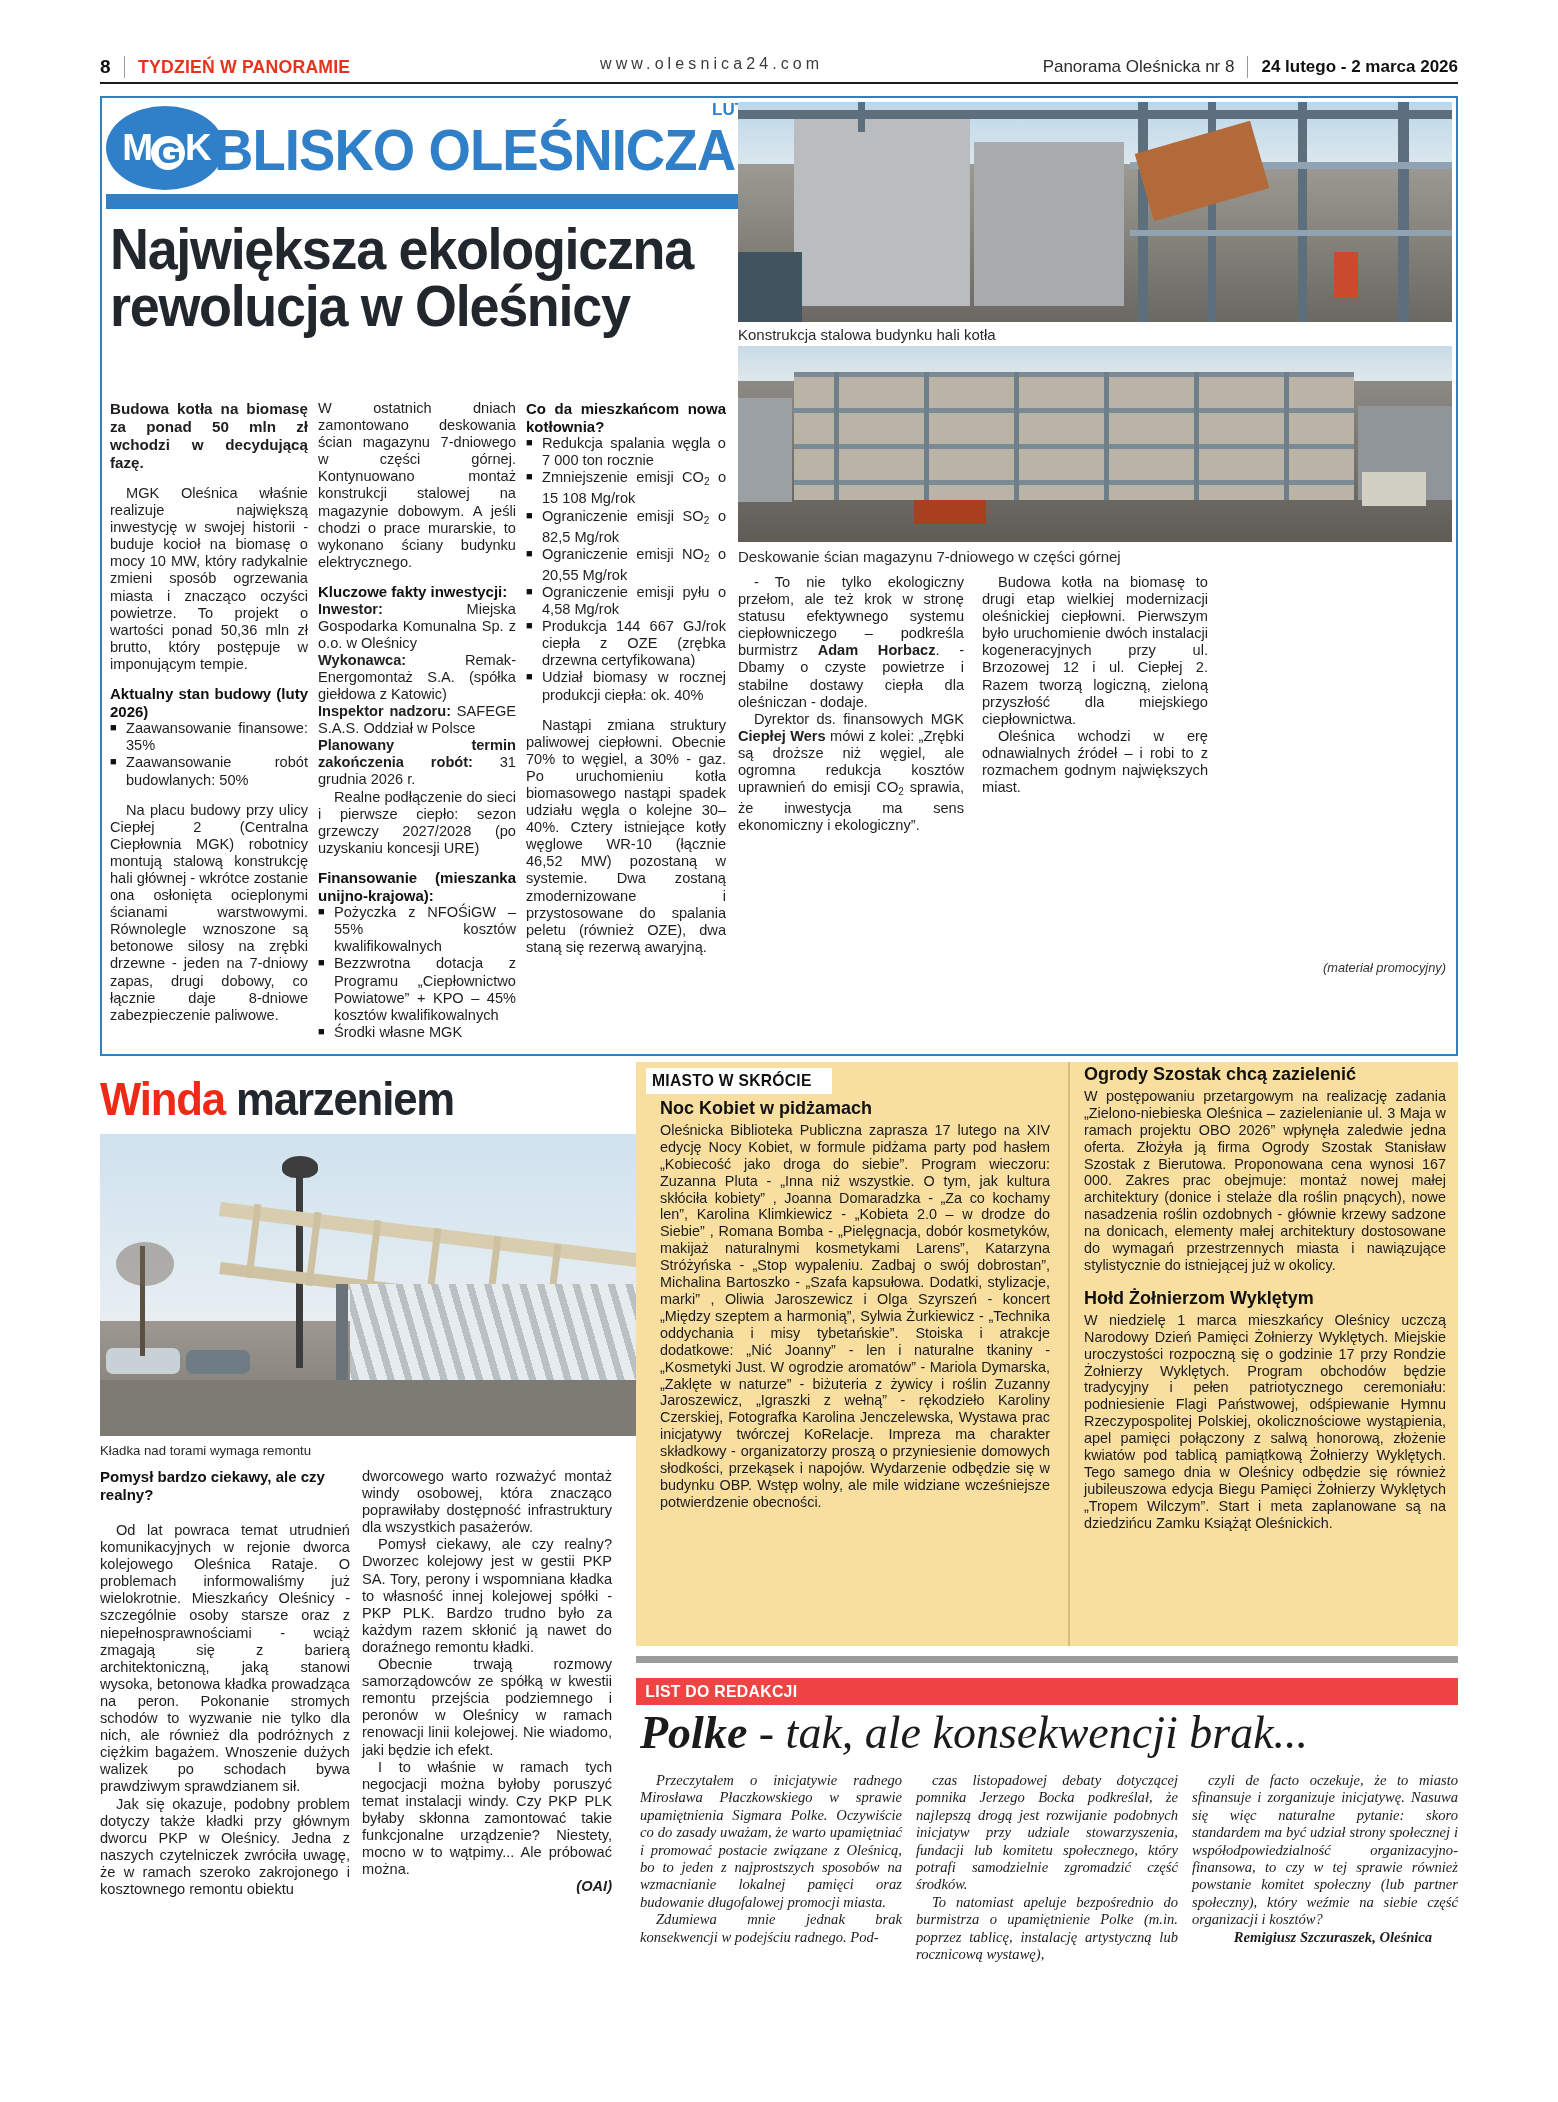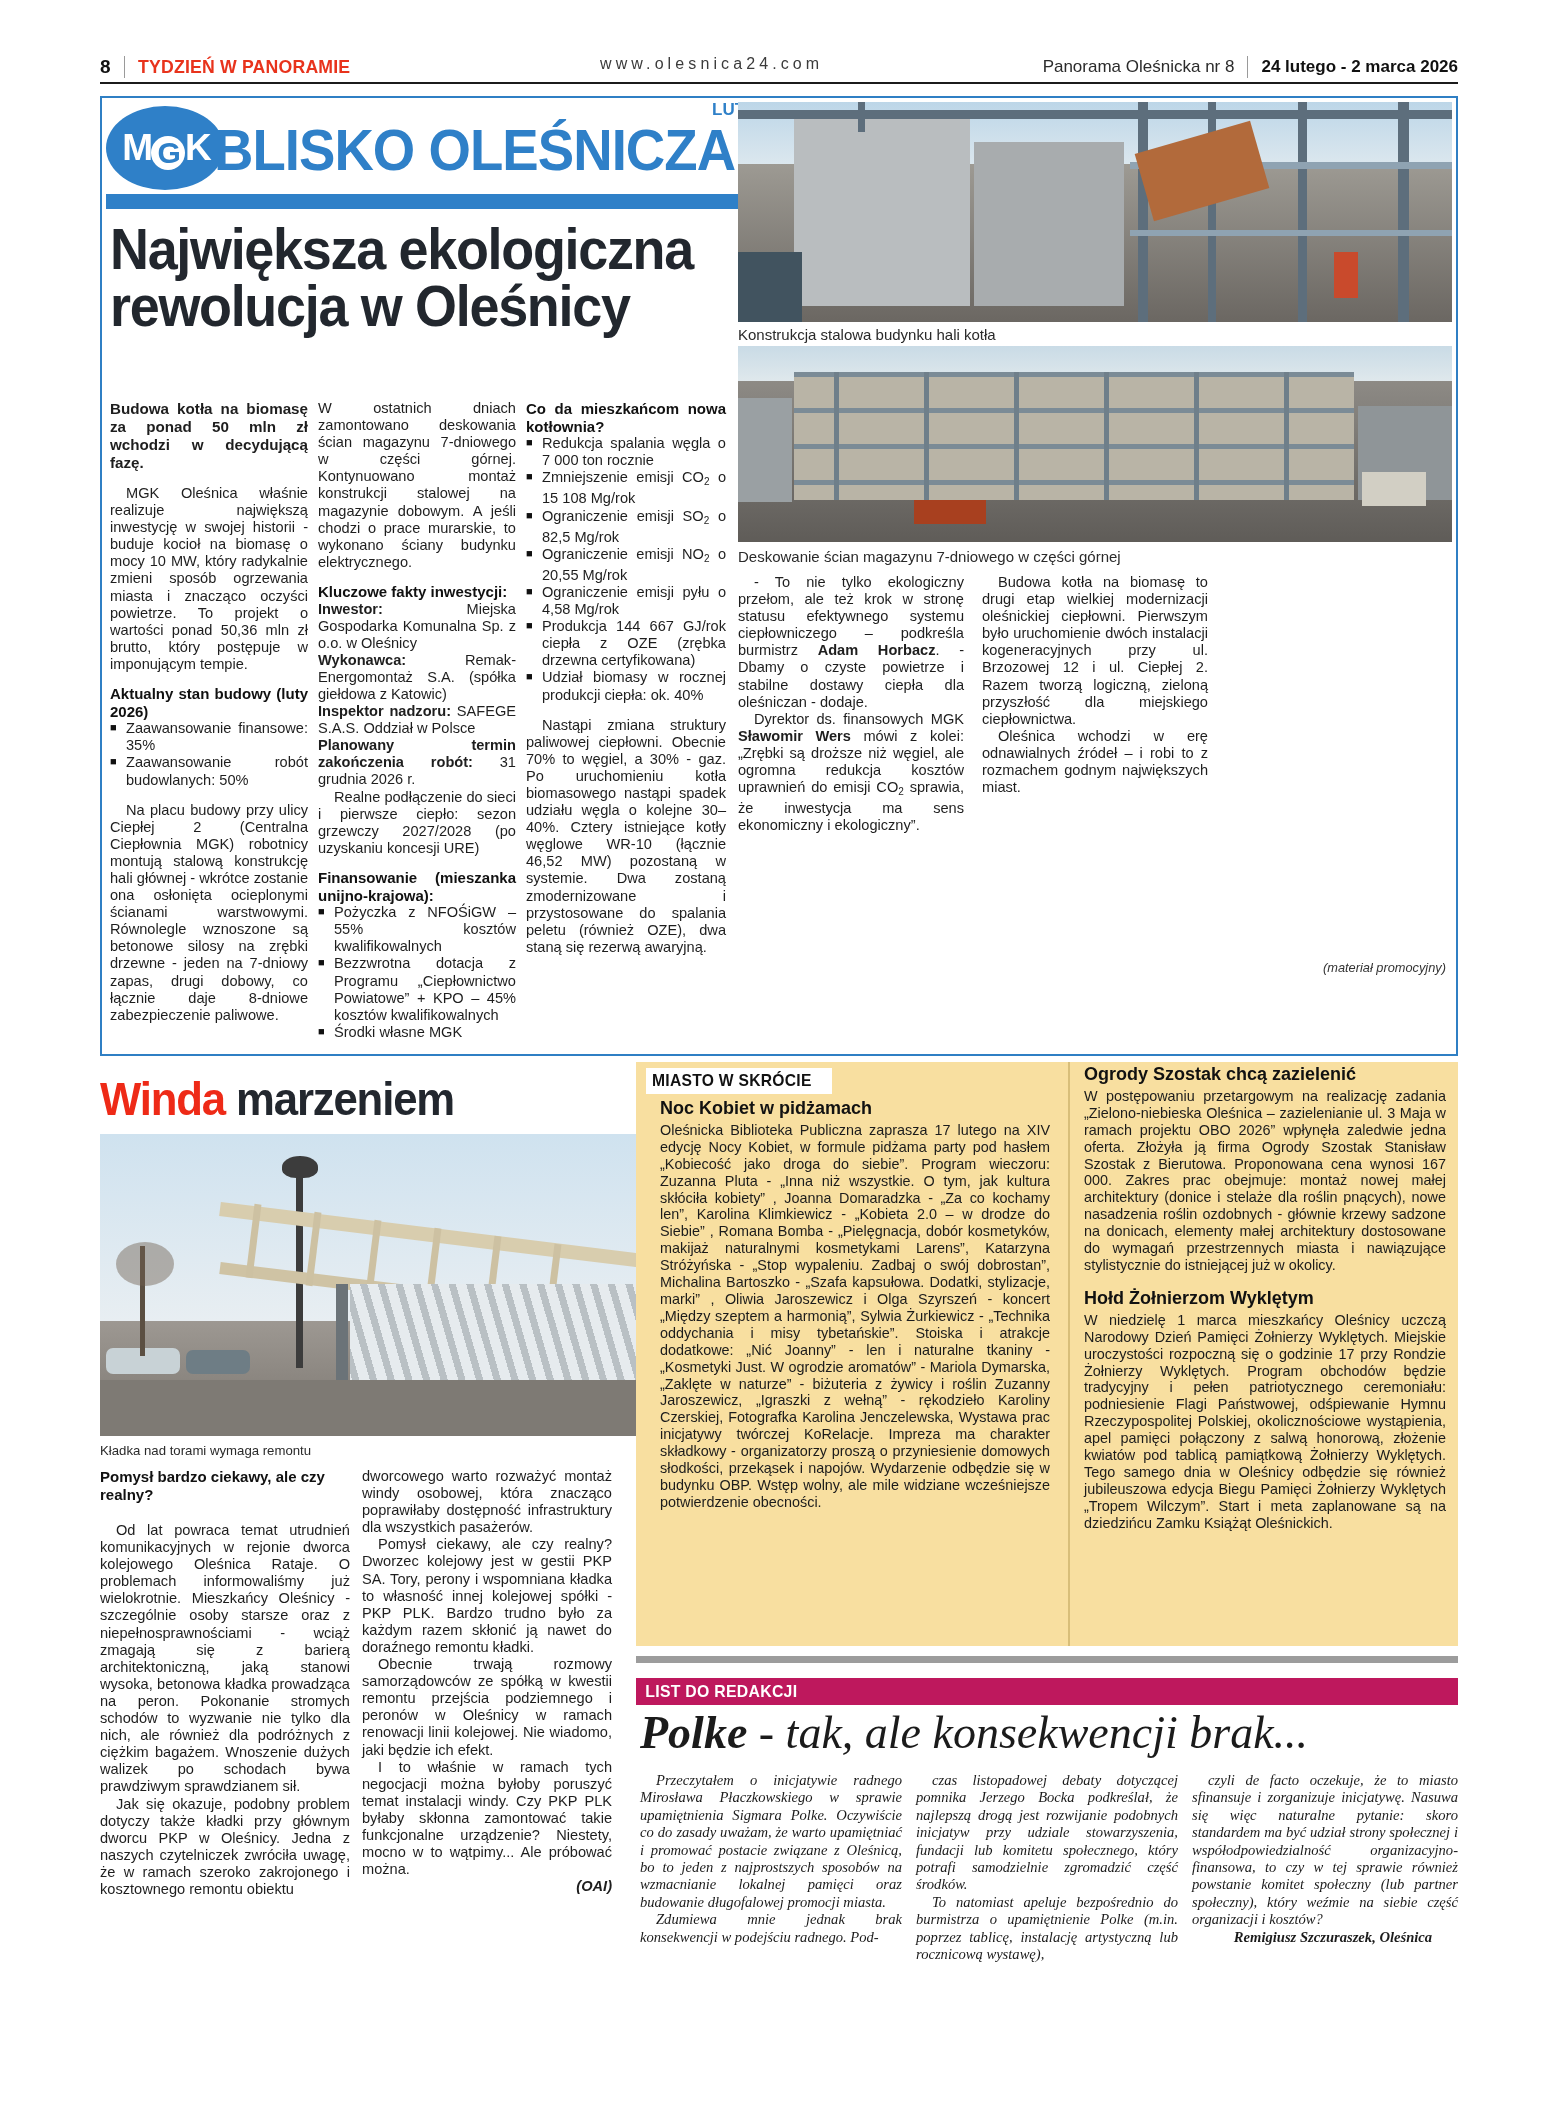--- a/index.html
+++ b/index.html
@@ -99,21 +99,21 @@
      transform:scaleX(.92);transform-origin:left center;white-space:nowrap;}
   .yh{font-weight:bold;font-size:18px;color:#111;margin:0 0 5px 0;}
   .ycol{position:absolute;font-size:14.4px;line-height:16.9px;color:#1b1b1b;text-align:justify;}
   .ycol p{margin:0;}
   .yc1{left:660px;top:1100px;width:390px;}
   .yc2{left:1084px;top:1066px;width:362px;}
   .ydiv{position:absolute;left:1068px;top:1062px;width:2px;height:584px;background:#d8be79;}
 
   
   .grayrule{position:absolute;left:636px;top:1656px;width:822px;height:7px;background:#9c9c9c;}
-  .ldr-bar{position:absolute;left:636px;top:1678px;width:822px;height:27px;background:#be185d;}
+  .ldr-bar{position:absolute;left:636px;top:1678px;width:822px;height:27px;background:#ef4444;}
   .ldr-bar span{display:block;color:#fff;font-weight:bold;font-size:17px;padding:4px 0 0 10px;
      letter-spacing:.3px;transform:scaleX(.93);transform-origin:left top;}
   .ldr-head{position:absolute;left:640px;top:1708px;width:820px;
      font-family:"Liberation Serif",serif;font-size:46px;line-height:50px;color:#1b1b1b;}
   .ldr-head .i{font-style:italic;font-weight:bold;}
   .ldr-head .n{font-style:italic;font-weight:normal;}
   .lcol{position:absolute;font-family:"Liberation Serif",serif;font-size:14.6px;
      line-height:17.4px;color:#1b1b1b;text-align:justify;font-style:italic;}
   .lcol p{margin:0;text-indent:16px;}
   .lc1{left:640px;top:1772px;width:262px;}
@@ -247,21 +247,21 @@
         <li>Ograniczenie emisji pyłu o 4,58 Mg/rok</li>
         <li>Produkcja 144 667 GJ/rok ciepła z OZE (zrębka drzewna certyfikowana)</li>
         <li>Udział biomasy w rocznej produkcji ciepła: ok. 40%</li>
       </ul>
       <div class="gap"></div>
       <p>Nastąpi zmiana struktury paliwowej ciepłowni. Obecnie 70% to węgiel, a 30% - gaz. Po uruchomieniu kotła biomasowego nastąpi spadek udziału węgla o kolejne 30–40%. Cztery istniejące kotły węglowe WR-10 (łącznie 46,52 MW) pozostaną w systemie. Dwa zostaną zmodernizowane i przystosowane do spalania peletu (również OZE), dwa staną się rezerwą awaryjną.</p>
     </div>
 
     <div class="pcol col4">
       <p><span>- To nie tylko ekologiczny przełom, ale też krok w stronę statusu efektywnego systemu ciepłowniczego – podkreśla burmistrz </span><b>Adam Horbacz</b><span>. - Dbamy o czyste powietrze i stabilne dostawy ciepła dla oleśniczan - dodaje.</span></p>
-      <p><span>Dyrektor ds. finansowych MGK </span><b>Sławomir Wers</b> mówi z kolei: „Zrębki są droższe niż węgiel, ale ogromna redukcja kosztów uprawnień do emisji CO<span class="sub">2</span> sprawia, że inwestycja ma sens ekonomiczny i ekologiczny”.</p>
+      <p><span>Dyrektor ds. finansowych MGK </span><b>Ciepłej Wers</b> mówi z kolei: „Zrębki są droższe niż węgiel, ale ogromna redukcja kosztów uprawnień do emisji CO<span class="sub">2</span> sprawia, że inwestycja ma sens ekonomiczny i ekologiczny”.</p>
     </div>
 
     <div class="pcol col5">
       <p>Budowa kotła na biomasę to drugi etap wielkiej modernizacji oleśnickiej ciepłowni. Pierwszym było uruchomienie dwóch instalacji kogeneracyjnych przy ul. Brzozowej 12 i ul. Ciepłej 2. Razem tworzą logiczną, zieloną przyszłość dla miejskiego ciepłownictwa.</p>
       <p>Oleśnica wchodzi w erę odnawialnych źródeł – i robi to z rozmachem godnym największych miast.</p>
     </div>
 
     <div class="promo-foot">(materiał promocyjny)</div>
   </div>
 

